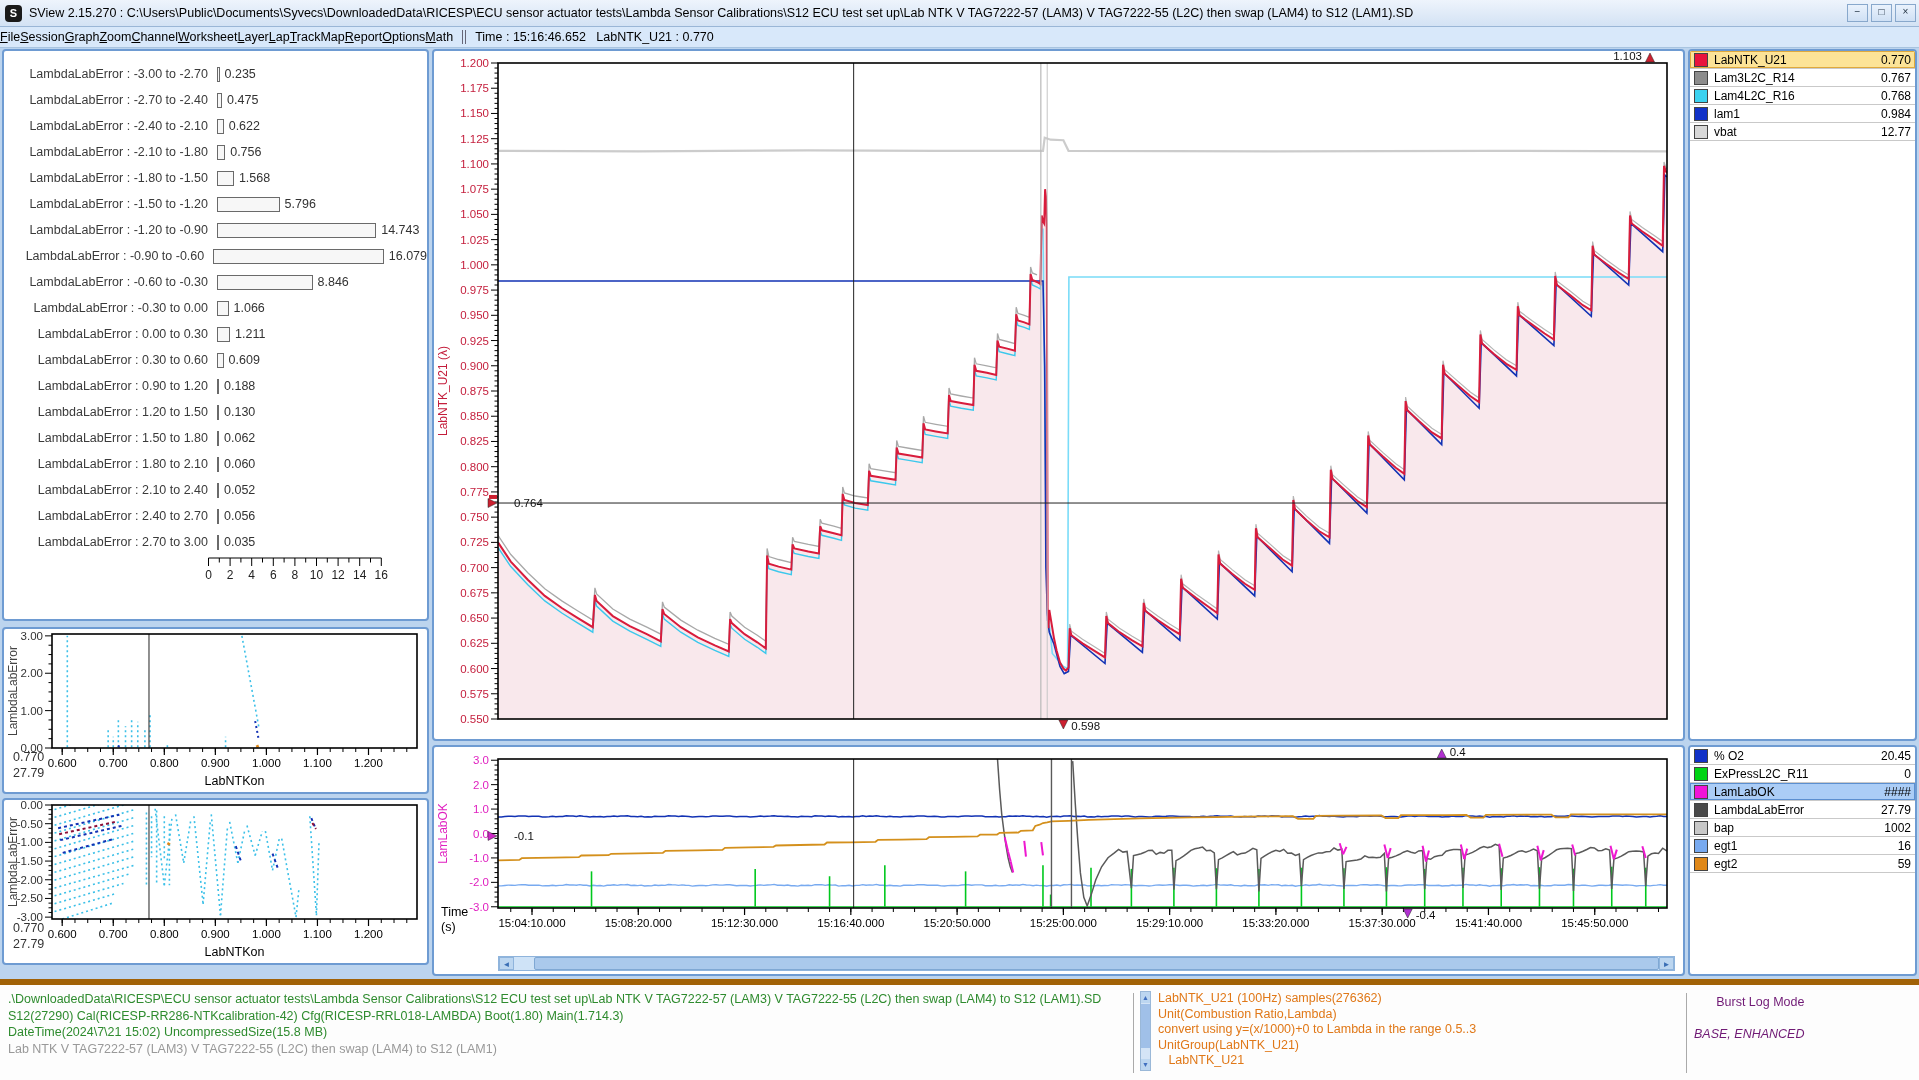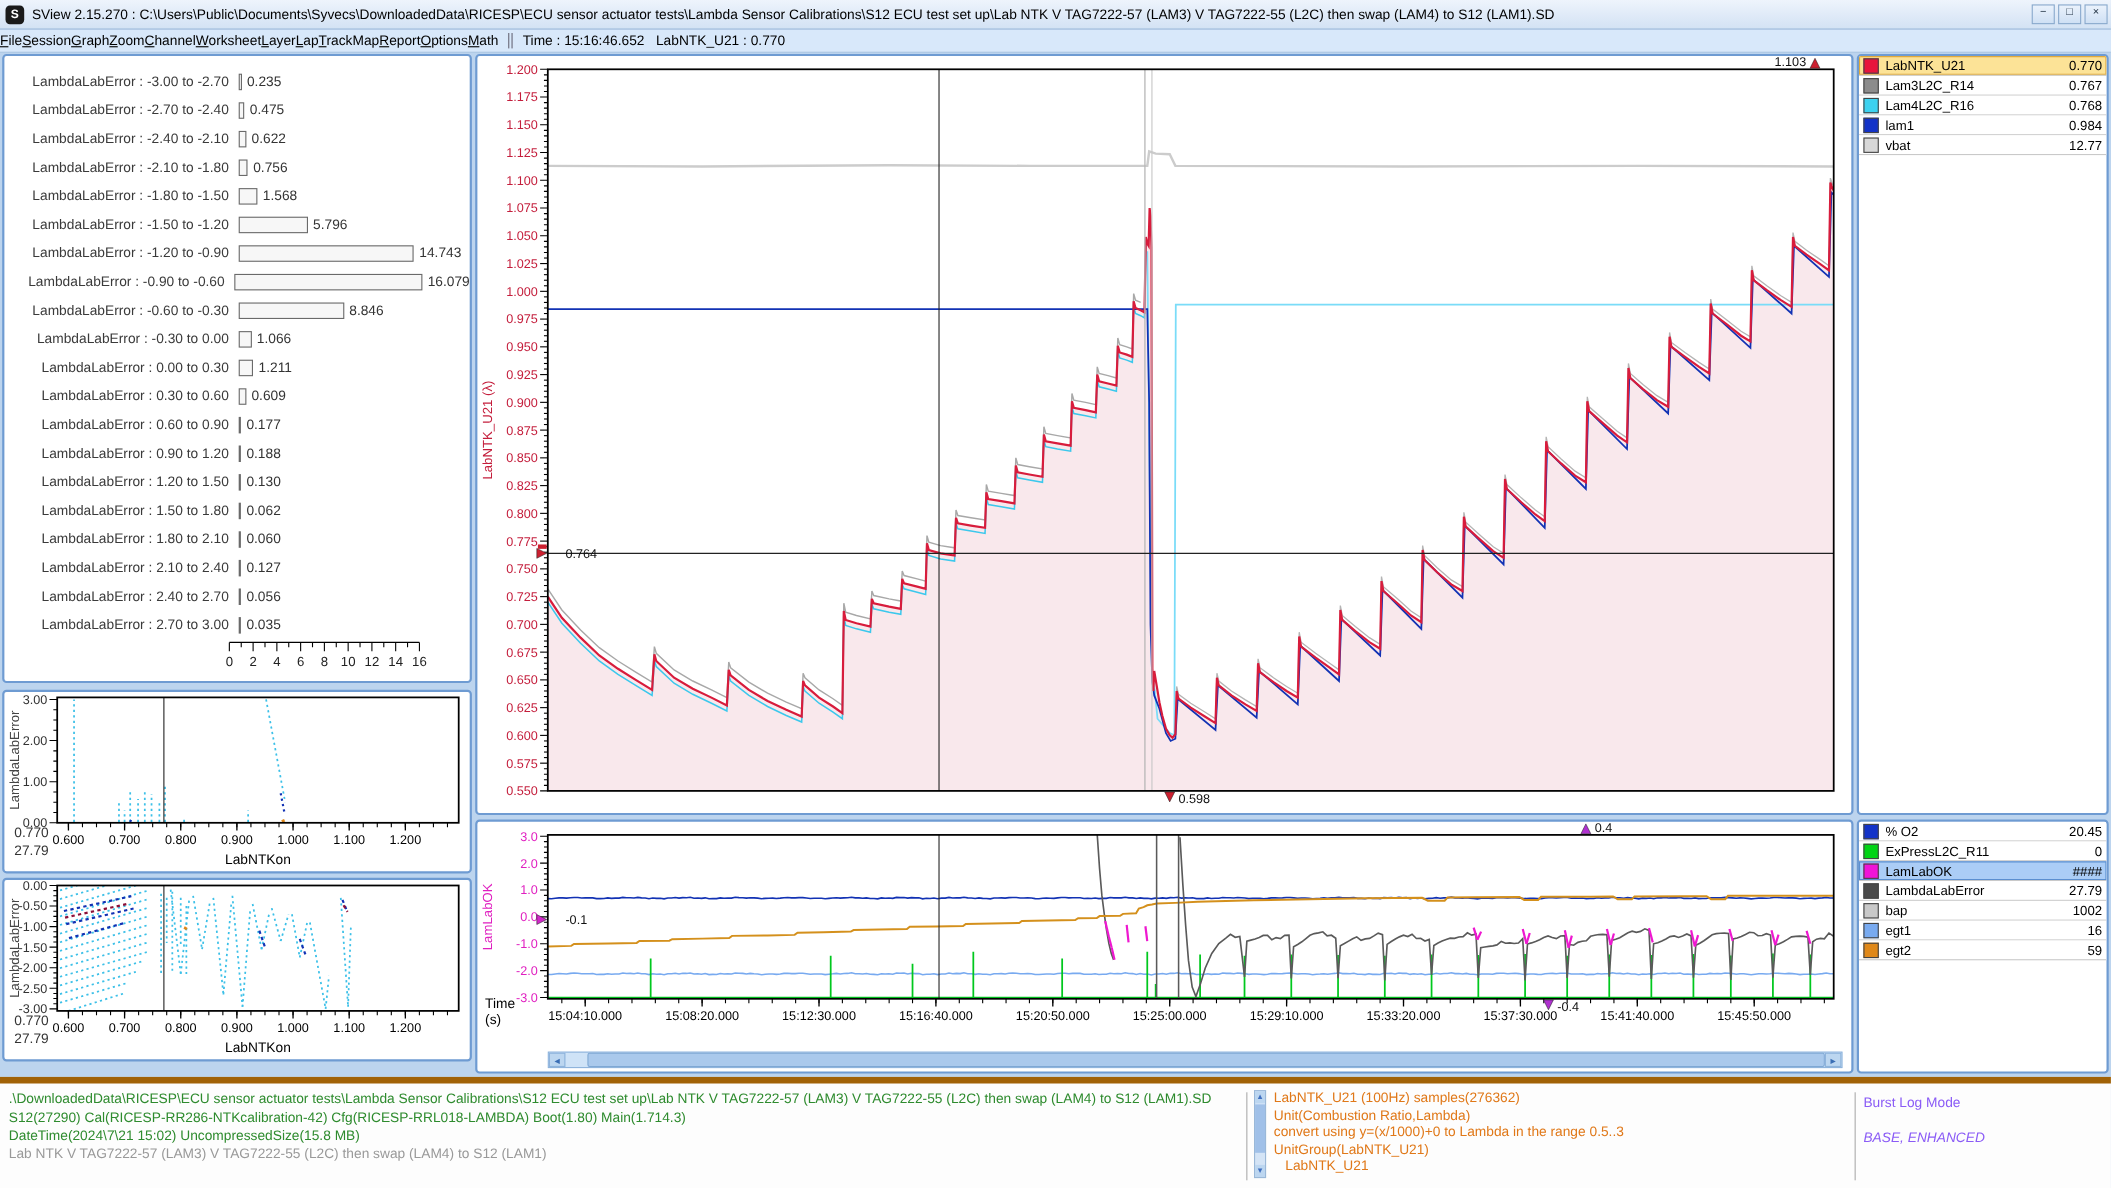--- a/index.html
+++ b/index.html
@@ -63,21 +63,21 @@
   #sb-left .green{color:#2e8b2e;}
   #sb-left .gray{color:#999;}
   .sb-div{position:absolute;top:8px;height:80px;border-left:1px solid #aaa;}
   #sb-mid-scroll{position:absolute;left:1140px;top:6px;width:11px;height:80px;background:#d4e4f6;
     border:1px solid #9ab8d8;box-sizing:border-box;}
   #sb-mid-scroll .ar{height:11px;font-size:7px;line-height:11px;text-align:center;color:#4070c0;background:#bcd6f0;}
   #sb-mid-scroll .th{position:absolute;left:0;right:0;top:12px;height:44px;background:#a0c0e8;}
   #sb-mid-scroll .ar.dn{position:absolute;bottom:0;left:0;right:0;}
   #sb-mid{position:absolute;left:1158px;top:6px;width:515px;height:90px;overflow:hidden;
     font-size:12.5px;line-height:15.5px;color:#e07818;white-space:pre;}
-  #sb-right{position:absolute;left:1694px;top:10px;font-size:12.5px;color:#8b5cf6;}
+  #sb-right{position:absolute;left:1694px;top:10px;font-size:12.5px;color:#701a75;text-align:right;}
   #sb-right .l2{margin-top:18px;font-style:italic;}
 </style>
 </head>
 <body>
 
 <div id="app">
 
   <div id="titlebar">
     <div id="app-icon">S</div>
     <div id="title-text">SView 2.15.270  :  C:\Users\Public\Documents\Syvecs\DownloadedData\RICESP\ECU sensor actuator tests\Lambda Sensor Calibrations\S12 ECU test set up\Lab NTK V TAG7222-57 (LAM3) V TAG7222-55 (L2C) then swap (LAM4) to S12 (LAM1).SD</div>
@@ -161,25 +161,20 @@
           <div class="h-label">LambdaLabError : 0.00 to 0.30</div>
           <div class="h-bar" style="width: 13.1px;"></div>
           <div class="h-val">1.211</div>
         </div>
         <div class="h-row">
           <div class="h-label">LambdaLabError : 0.30 to 0.60</div>
           <div class="h-bar" style="width: 6.6px;"></div>
           <div class="h-val">0.609</div>
         </div>
         <div class="h-row">
-          <div class="h-label">LambdaLabError : 0.60 to 0.90</div>
-          <div class="h-bar" style="width: 1.9px;"></div>
-          <div class="h-val">0.177</div>
-        </div>
-        <div class="h-row">
           <div class="h-label">LambdaLabError : 0.90 to 1.20</div>
           <div class="h-bar" style="width: 2px;"></div>
           <div class="h-val">0.188</div>
         </div>
         <div class="h-row">
           <div class="h-label">LambdaLabError : 1.20 to 1.50</div>
           <div class="h-bar" style="width: 1.5px;"></div>
           <div class="h-val">0.130</div>
         </div>
         <div class="h-row">
@@ -188,21 +183,21 @@
           <div class="h-val">0.062</div>
         </div>
         <div class="h-row">
           <div class="h-label">LambdaLabError : 1.80 to 2.10</div>
           <div class="h-bar" style="width: 1.5px;"></div>
           <div class="h-val">0.060</div>
         </div>
         <div class="h-row">
           <div class="h-label">LambdaLabError : 2.10 to 2.40</div>
           <div class="h-bar" style="width: 1.5px;"></div>
-          <div class="h-val">0.127</div>
+          <div class="h-val">0.052</div>
         </div>
         <div class="h-row">
           <div class="h-label">LambdaLabError : 2.40 to 2.70</div>
           <div class="h-bar" style="width: 1.5px;"></div>
           <div class="h-val">0.056</div>
         </div>
         <div class="h-row">
           <div class="h-label">LambdaLabError : 2.70 to 3.00</div>
           <div class="h-bar" style="width: 1.5px;"></div>
           <div class="h-val">0.035</div>

